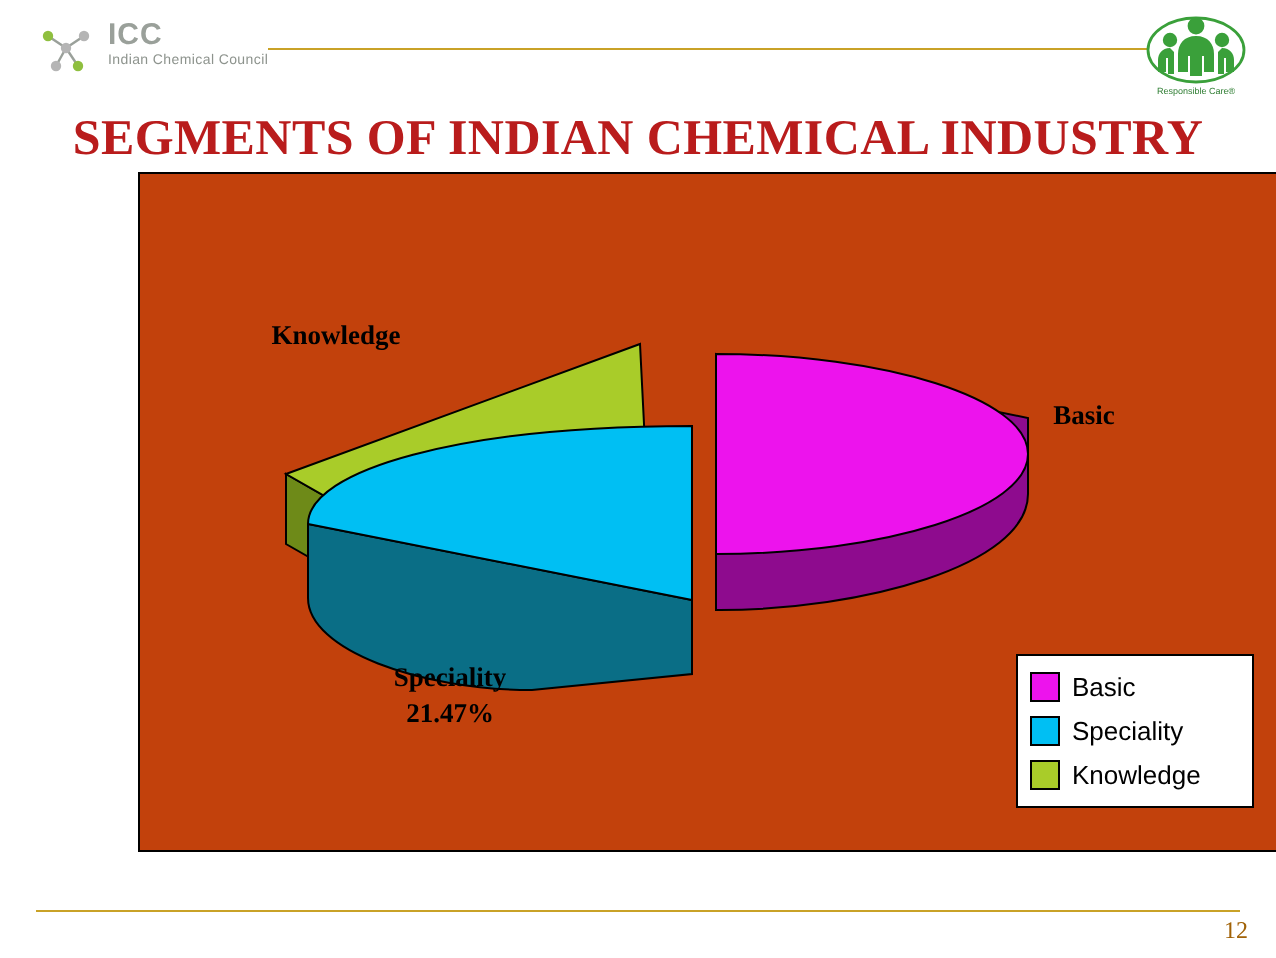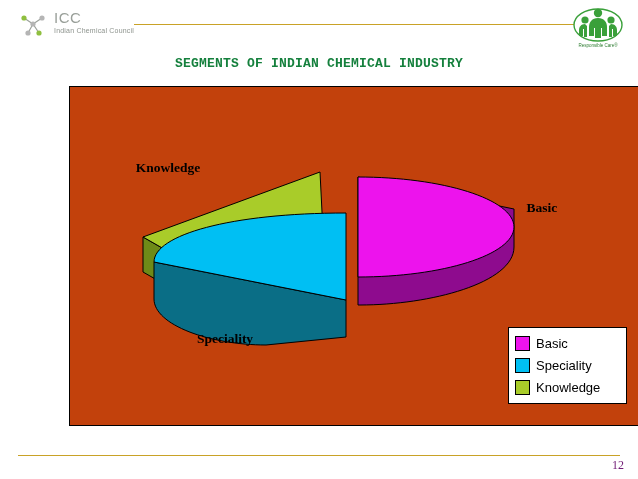--- a/index.html
+++ b/index.html
@@ -31,21 +31,21 @@
   }
   #logo-left .icc-mark {
     position: absolute;
     left: 0; top: 2px;
     width: 30px; height: 30px;
   }
   #logo-left .icc-title {
     position: absolute;
     left: 36px; top: 1px;
     font-size: 15px;
-    font-weight: normal;
+    font-weight: bold;
     color: #9aa09a;
     letter-spacing: .5px;
   }
   #logo-left .icc-sub {
     position: absolute;
     left: 36px; top: 19px;
     font-size: 7px;
     color: #8d938d;
     letter-spacing: .2px;
   }
@@ -72,24 +72,24 @@
     font-size: 4.5px;
     color: #2e7d32;
   }
 
   
   #slide-title {
     position: absolute;
     left: 0; top: 56px;
     width: 638px;
     text-align: center;
-    font-family: Liberation Mono, monospace;
-    font-size: 13px;
+    font-family: Liberation Serif, serif;
+    font-size: 25px;
     font-weight: bold;
-    color: #15803d;
+    color: #b91c1c;
     letter-spacing: .2px;
   }
 
   
   #chart-frame {
     position: absolute;
     left: 32px;
     top: 86px;
     width: 574px;
     height: 338px;
@@ -154,21 +154,21 @@
     width: 602px;
     height: 0;
     border-top: 1px solid #c9a227;
   }
   #page-number {
     position: absolute;
     right: 14px;
     top: 458px;
     font-family: "Liberation Serif", serif;
     font-size: 12px;
-    color: #701a75;
+    color: #a16207;
   }
 </style>
 </head>
 <body>
 
 <div id="header">
 
   <div id="logo-left">
     <span class="icc-mark">
       <svg width="30" height="30" viewBox="0 0 30 30">
@@ -232,20 +232,21 @@
       <path d="M288 90 L288 218 C232 218 196 200 196 178 L196 140 Z" fill="#8E0B8E" stroke="#000000" stroke-width="1" opacity="0"></path>
     </g>
   </svg>
 
   <div class="pie-label" id="label-knowledge">
     <div>Knowledge</div>
   </div>
 
   <div class="pie-label" id="label-speciality">
     <div>Speciality</div>
+    <div>21.47%</div>
   </div>
 
   <div class="pie-label" id="label-basic">
     <div>Basic</div>
   </div>
 
   <div id="legend">
     <div class="legend-row">
       <span class="legend-swatch" style="background:#ED13ED"></span>
       <span class="legend-label">Basic</span>

